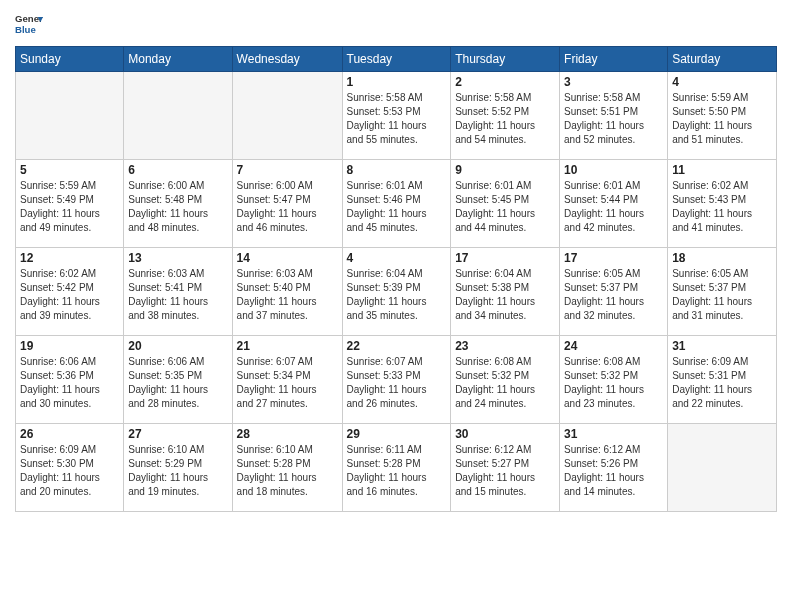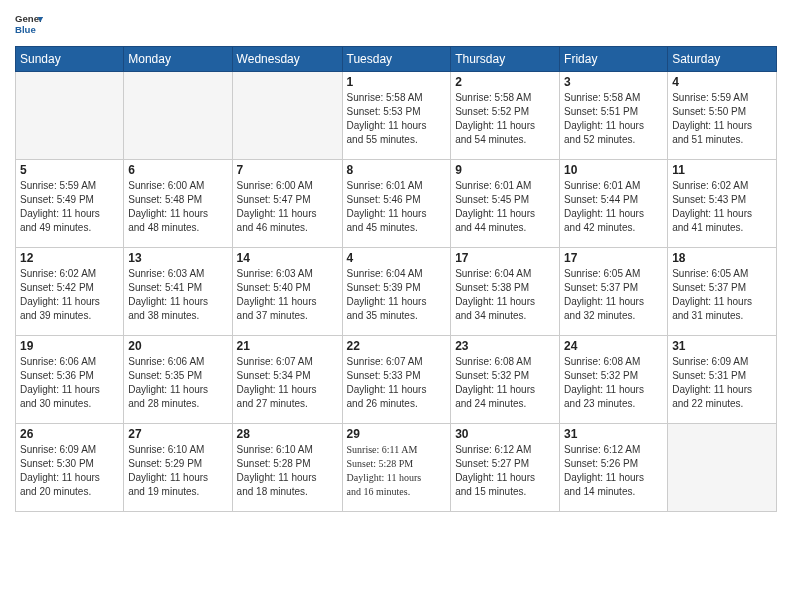--- a/index.html
+++ b/index.html
@@ -328,21 +328,21 @@
           </td>
           <td>
             <div class="day-num">28</div>
             <div class="day-info" style="white-space: pre-line;">Sunrise: 6:10 AM
 Sunset: 5:28 PM
 Daylight: 11 hours
 and 18 minutes.</div>
           </td>
           <td>
             <div class="day-num">29</div>
-            <div class="day-info" style="white-space: pre-line; font-family: Liberation Serif, serif;">Sunrise: 6:11 AM
+            <div class="day-info" style="white-space: pre-line;">Sunrise: 6:11 AM
 Sunset: 5:28 PM
 Daylight: 11 hours
 and 16 minutes.</div>
           </td>
           <td>
             <div class="day-num">30</div>
             <div class="day-info" style="white-space: pre-line;">Sunrise: 6:12 AM
 Sunset: 5:27 PM
 Daylight: 11 hours
 and 15 minutes.</div>

